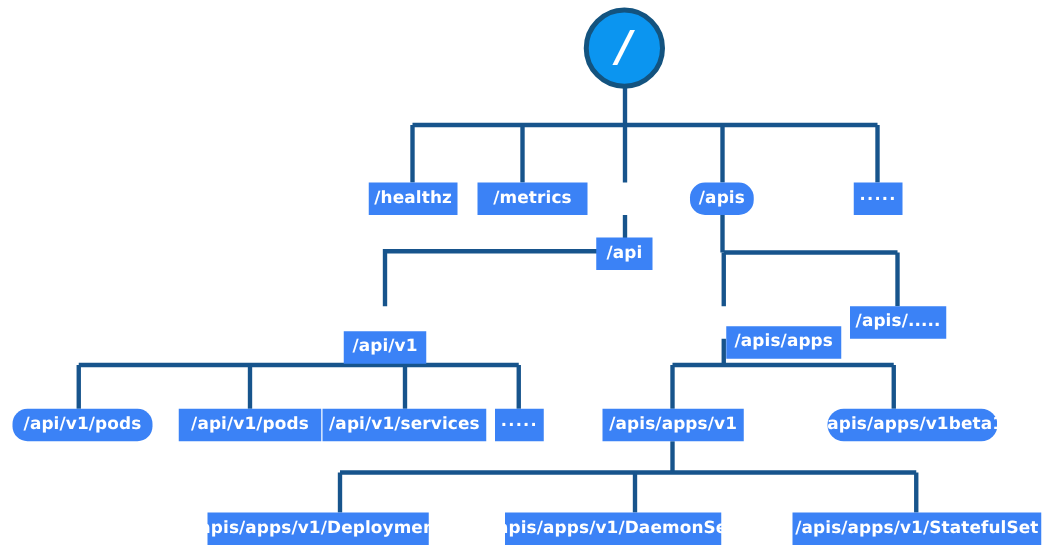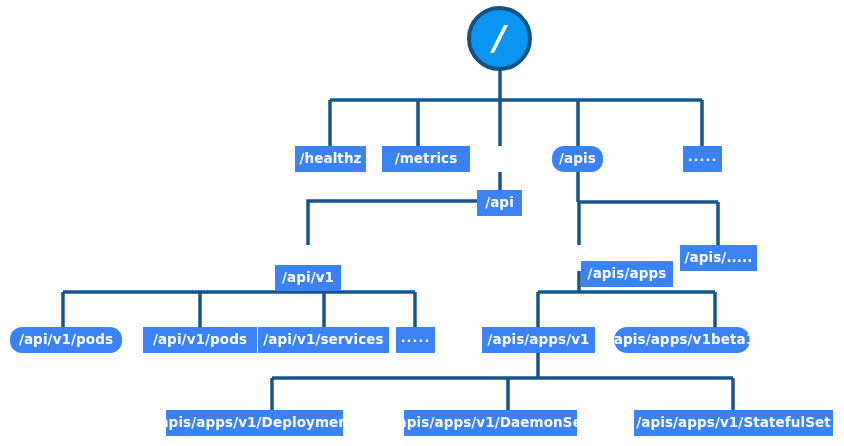--- a/index.html
+++ b/index.html
@@ -152,21 +152,21 @@
   </div>
   <div class="node" style="left: 258px; top: 327px; width: 131px;">
     <span>/api/v1/services</span>
   </div>
   <div class="node dots" style="left: 396px; top: 327px; width: 39px;">
     <span>.....</span>
   </div>
   <div class="node" style="left: 482px; top: 327px; width: 113px; align-items: center;">
     <span>/apis/apps/v1</span>
   </div>
-  <div class="node" style="left: 614px; top: 327px; width: 136px; border-radius: 13px;">
+  <div class="node" style="left: 662px; top: 327px; width: 136px; border-radius: 13px;">
     <span>/apis/apps/v1beta1</span>
   </div>
 
   <div class="node" style="left: 166px; top: 410px; width: 177px;">
     <span>/apis/apps/v1/Deployment</span>
   </div>
   <div class="node" style="left: 404px; top: 410px; width: 173px;">
     <span>/apis/apps/v1/DaemonSet</span>
   </div>
   <div class="node" style="left: 634px; top: 410px; width: 199px; align-items: center;">

